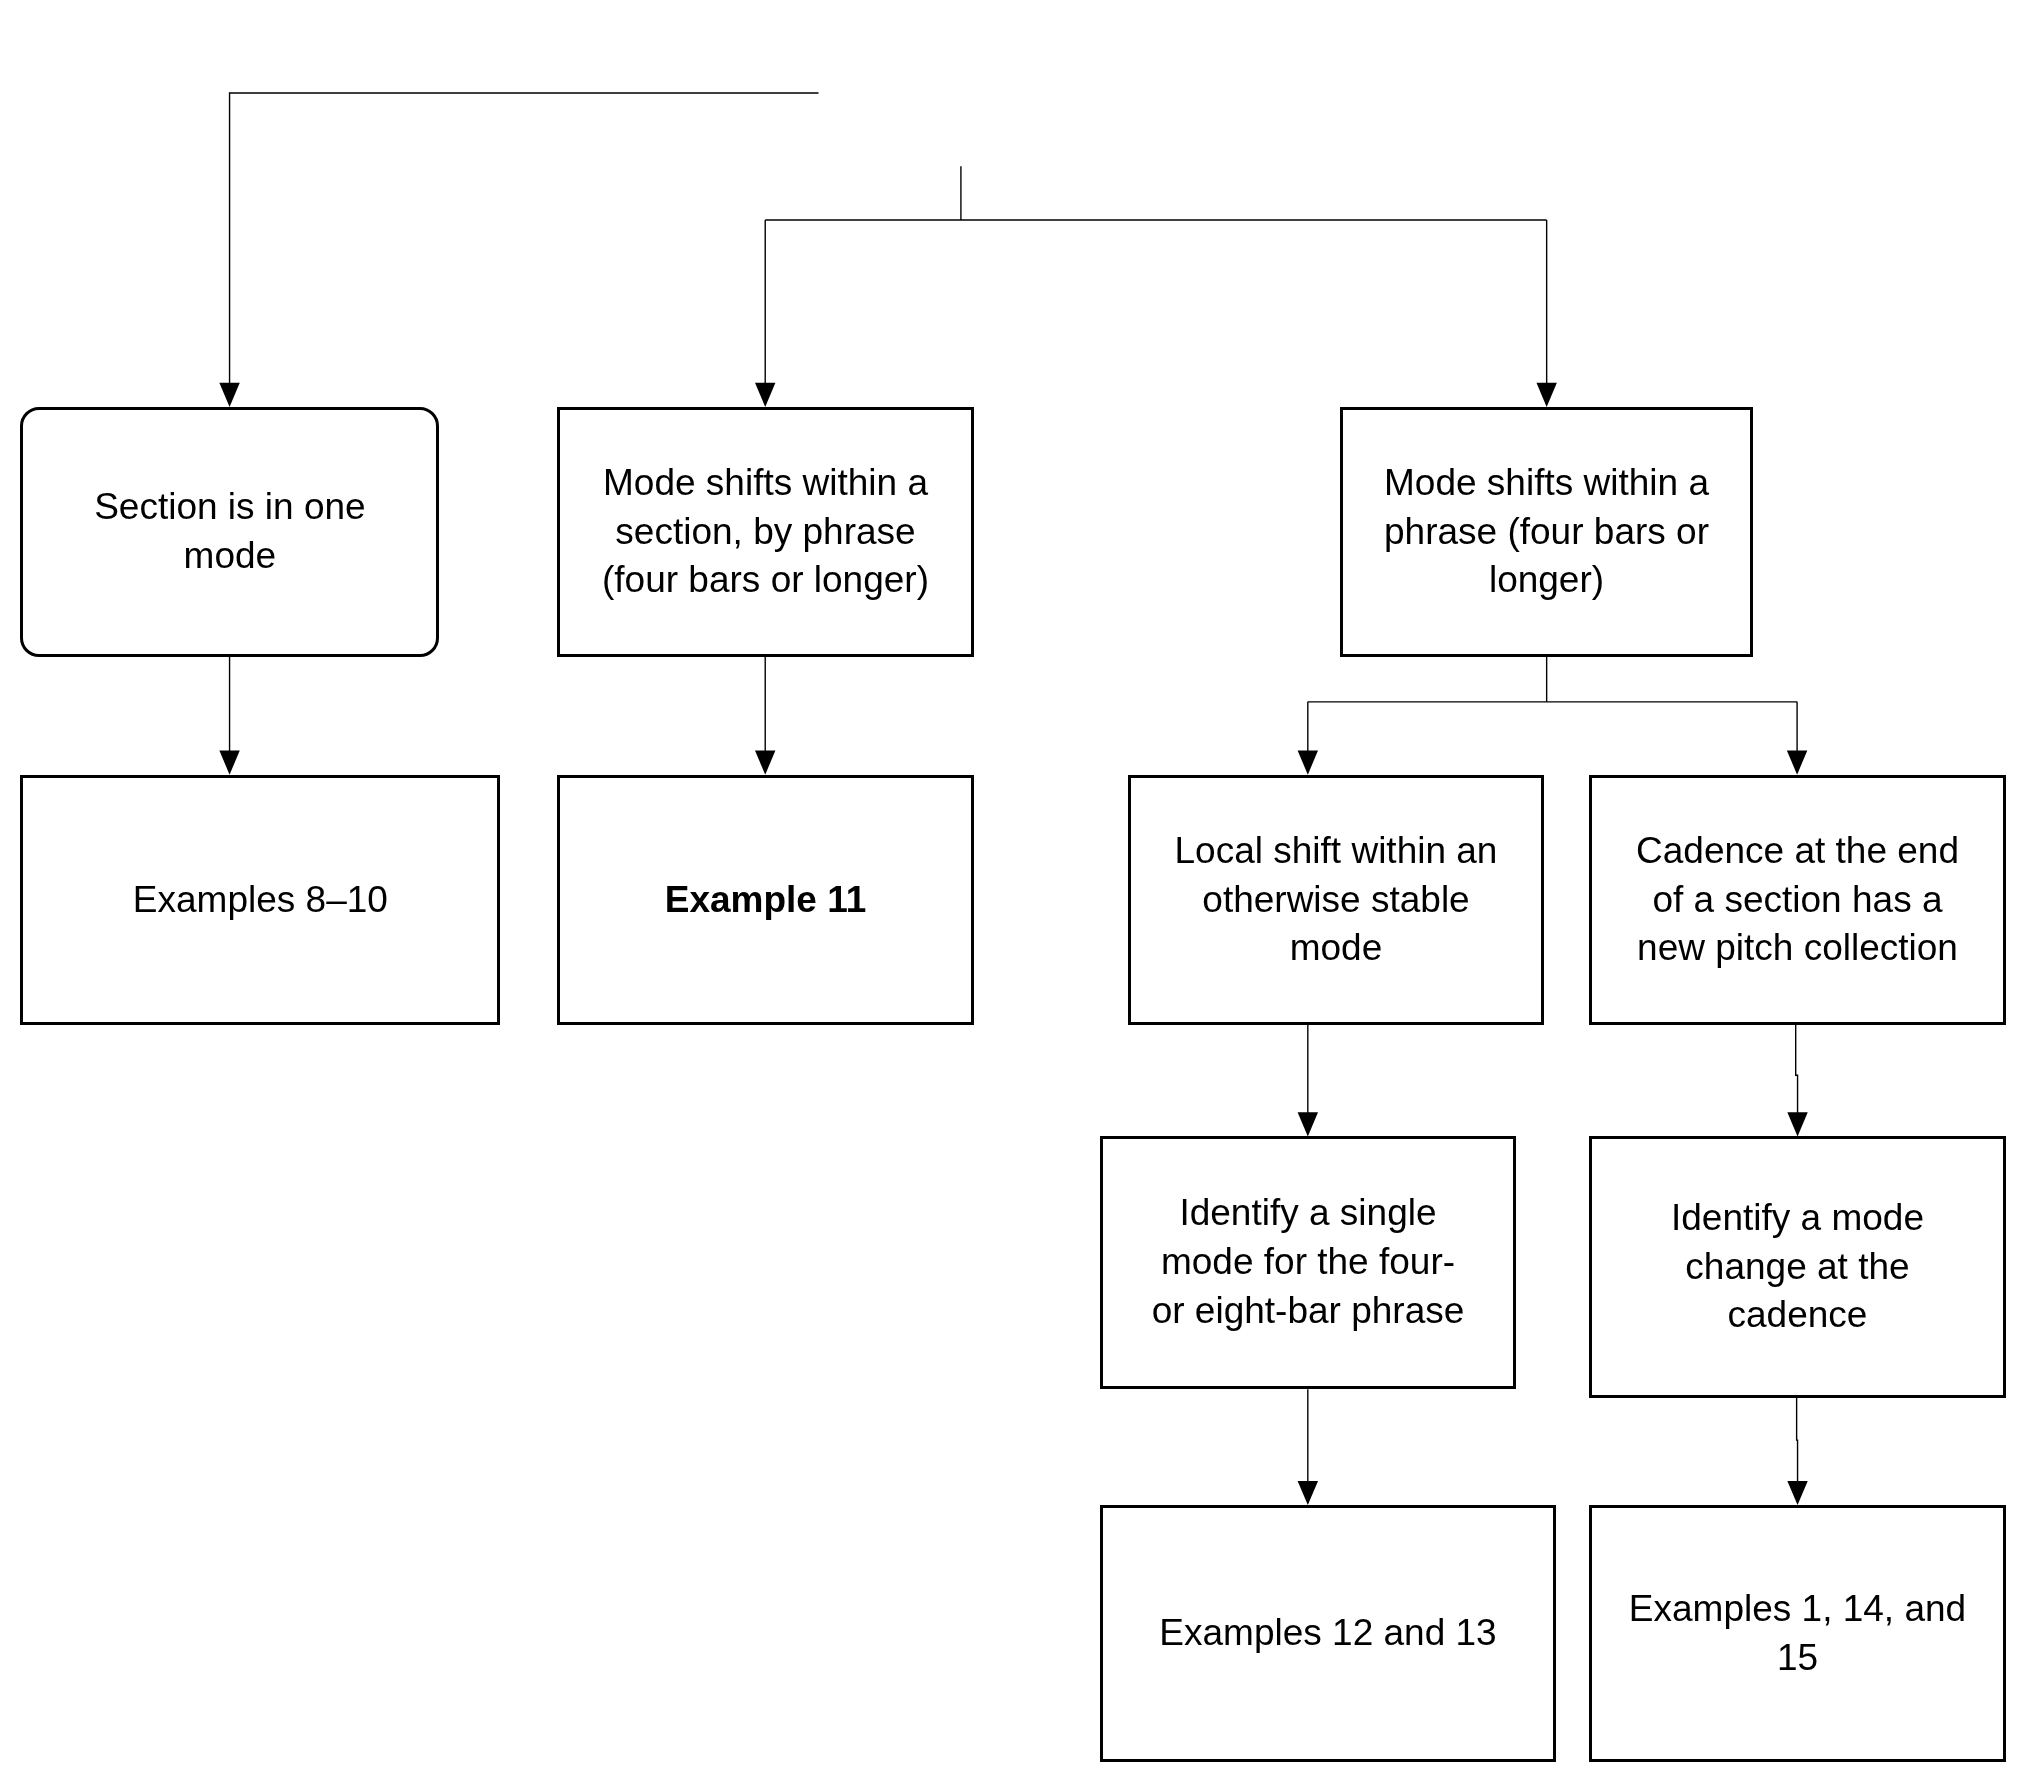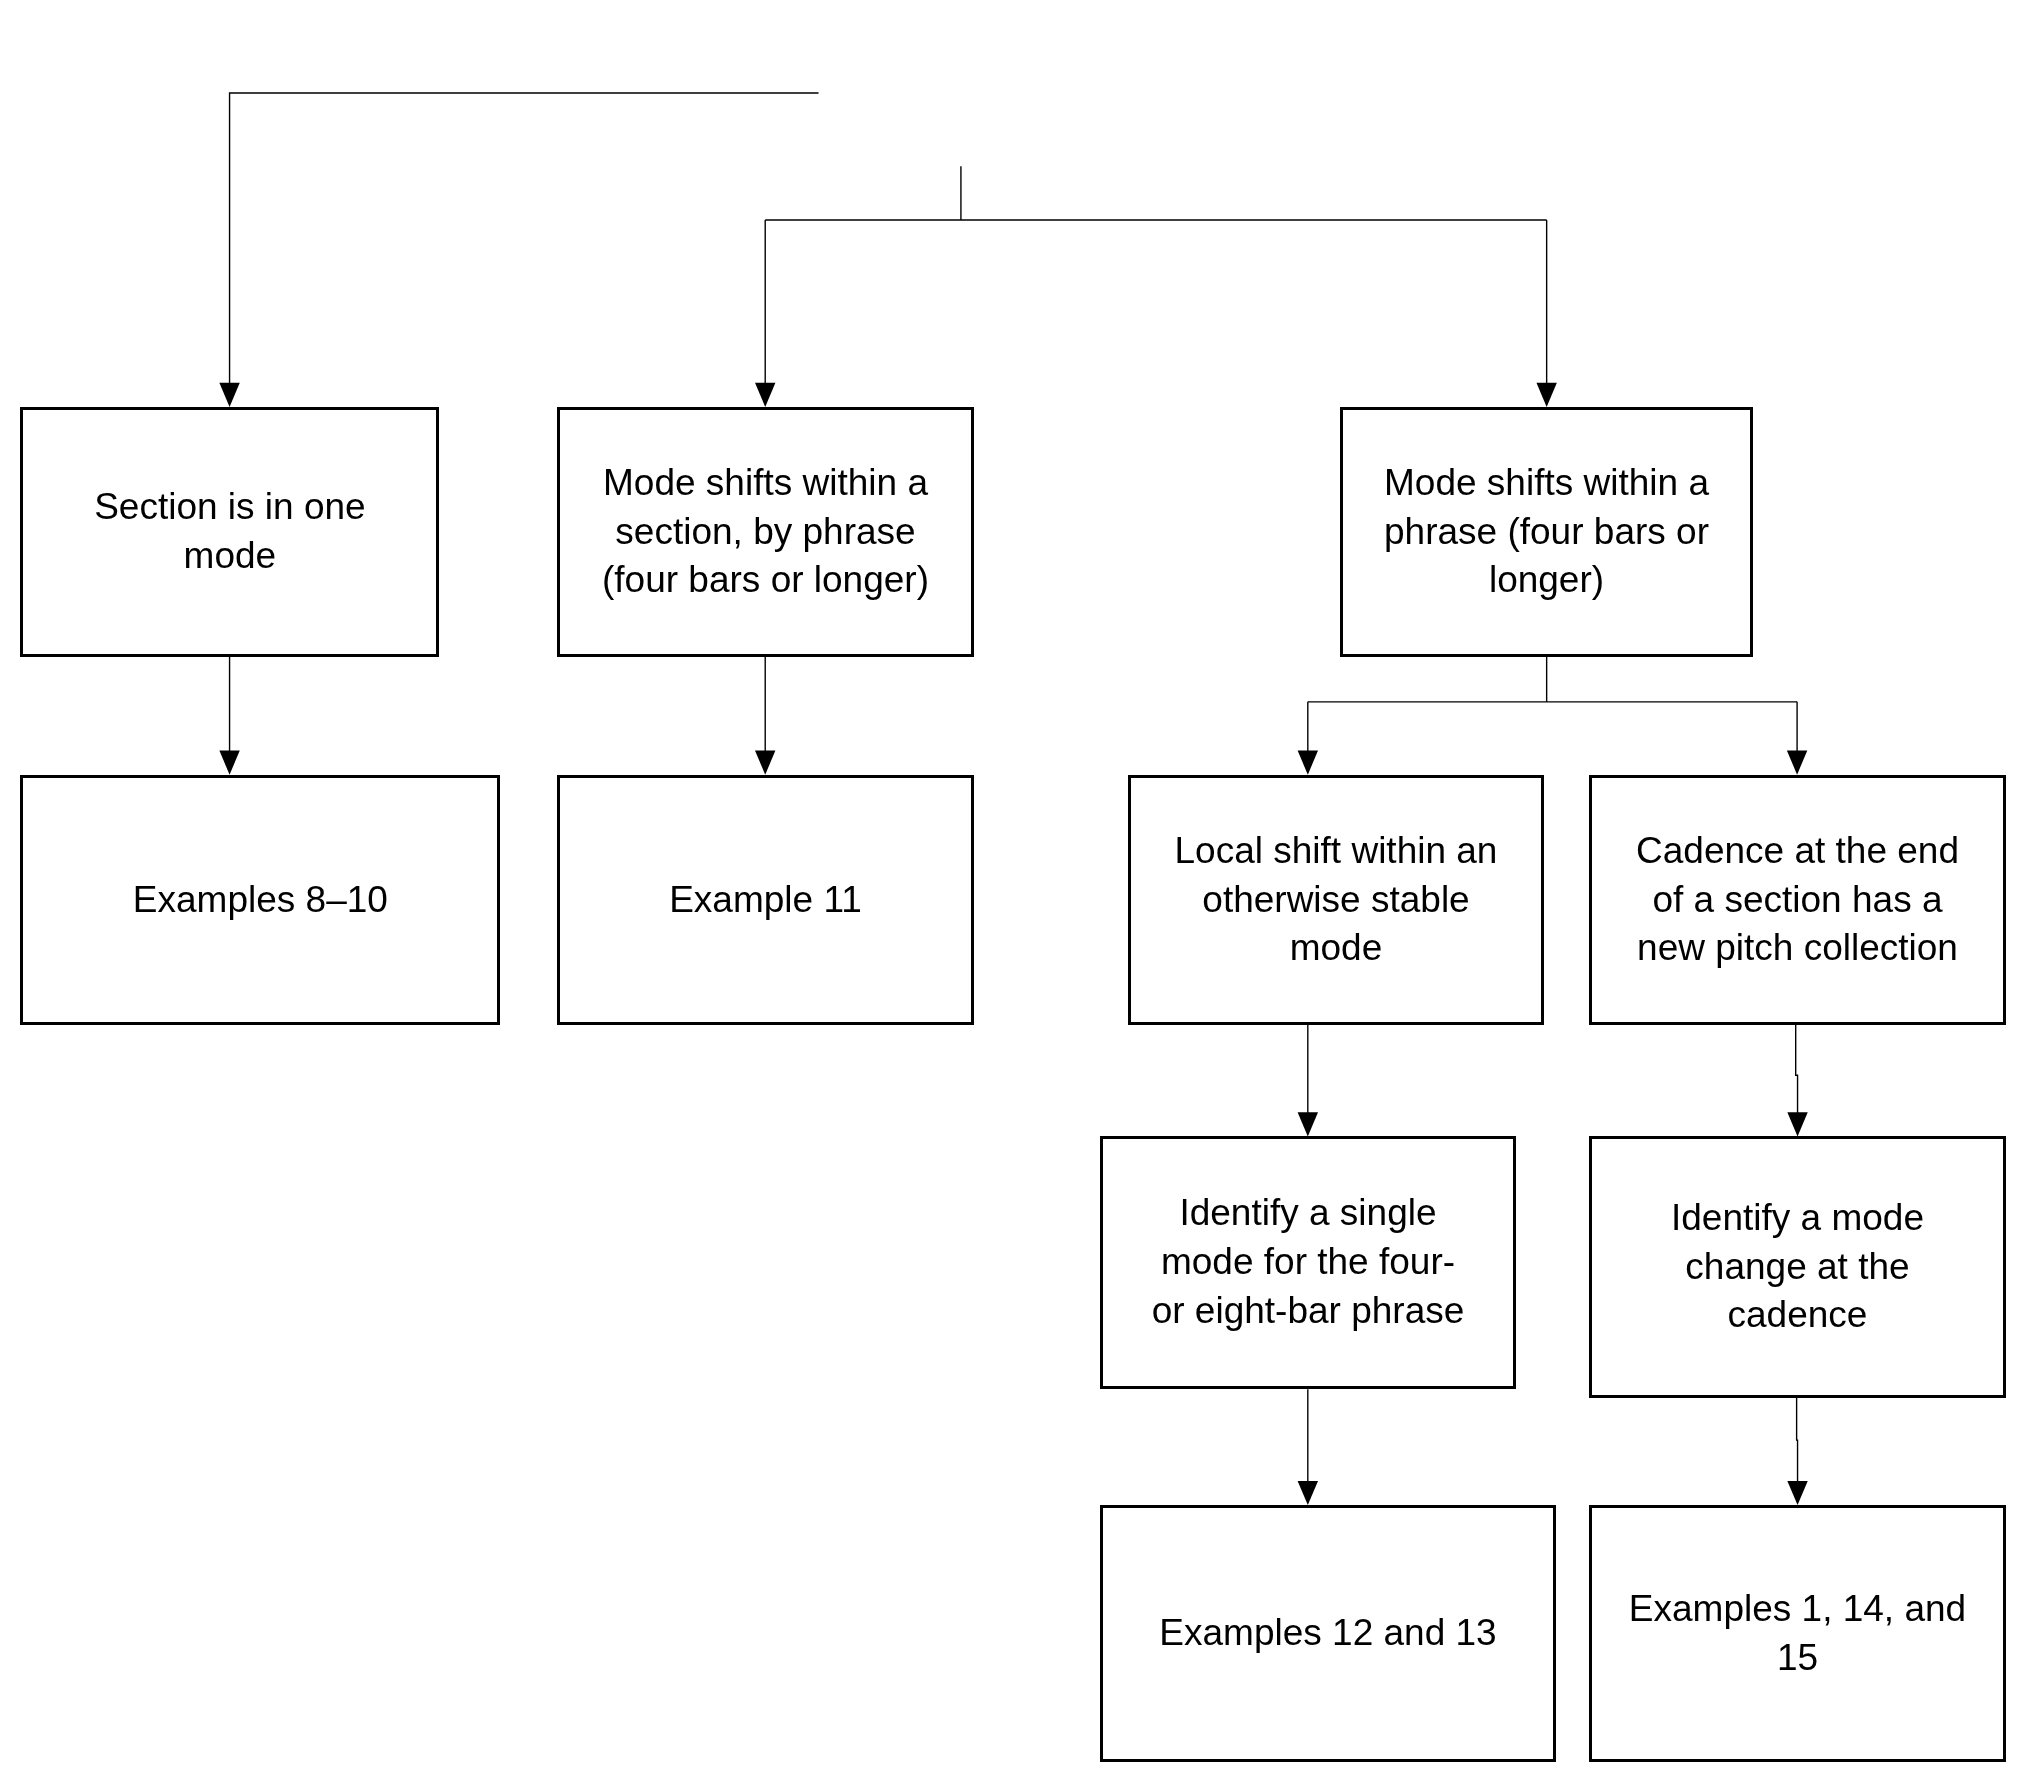--- a/index.html
+++ b/index.html
@@ -46,25 +46,25 @@
   .node .label {
     white-space: pre-line;
     padding: 0 4.6px;
   }
   .node.terminator {
     border-width: 4.2px;
     border-radius: 67px;
   }
   
   #n-root  { left: 819px; top: 18.6px;   width: 285px; height: 147px; }
-  #n-a     { left: 20.4px;   top: 407px;  width: 419px; height: 250px; }
+  #n-a     { left: 20.4px;   top: 407px;  width: 419px; height: 250px; border-radius: 19px; }
   #n-b     { left: 557px; top: 407px;  width: 417px; height: 250px; }
   #n-c     { left: 1340px; top: 407px;  width: 413px; height: 250px; }
   #n-a1    { left: 20.4px;   top: 775px; width: 480px; height: 250px; }
-  #n-b1    { left: 557px; top: 775px; width: 417px; height: 250px; }
+  #n-b1    { left: 557px; top: 775px; width: 417px; height: 250px; font-weight: bold; }
   #n-c1    { left: 1100px; top: 775px; width: 416px; height: 250px; margin-left: 28px; }
   #n-c2    { left: 1589px; top: 775px; width: 417px; height: 250px; }
   #n-c1a   { left: 1100px; top: 1136px; width: 416px; height: 253px; }
   #n-c2a   { left: 1589px; top: 1136px; width: 417px; height: 262px; }
   #n-c1b   { left: 1100px; top: 1505px; width: 456px; height: 257px; }
   #n-c2b   { left: 1589px; top: 1505px; width: 417px; height: 257px; }
 </style>
 </head>
 <body>
 

